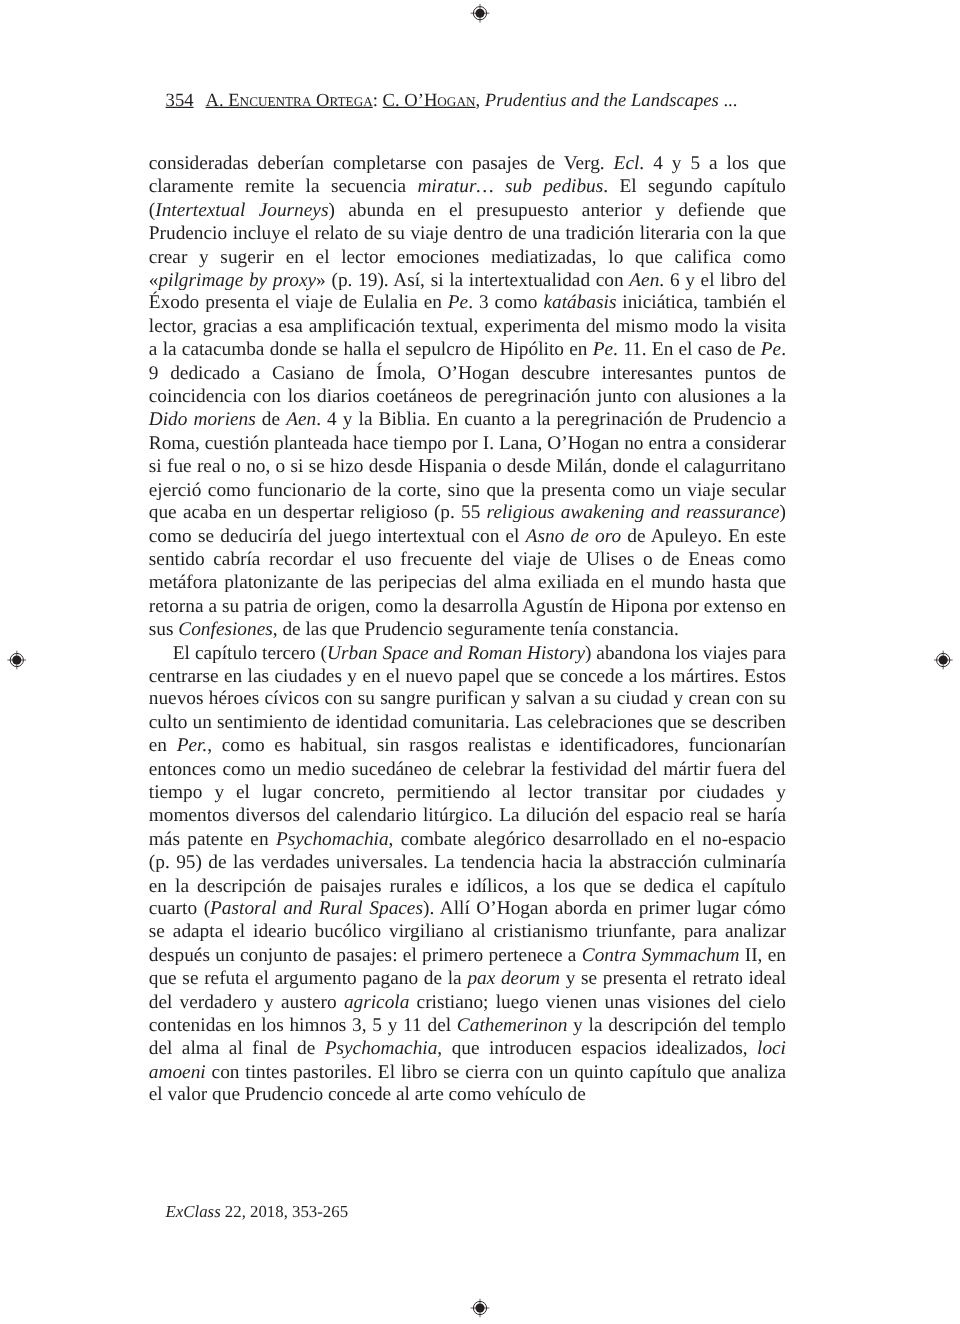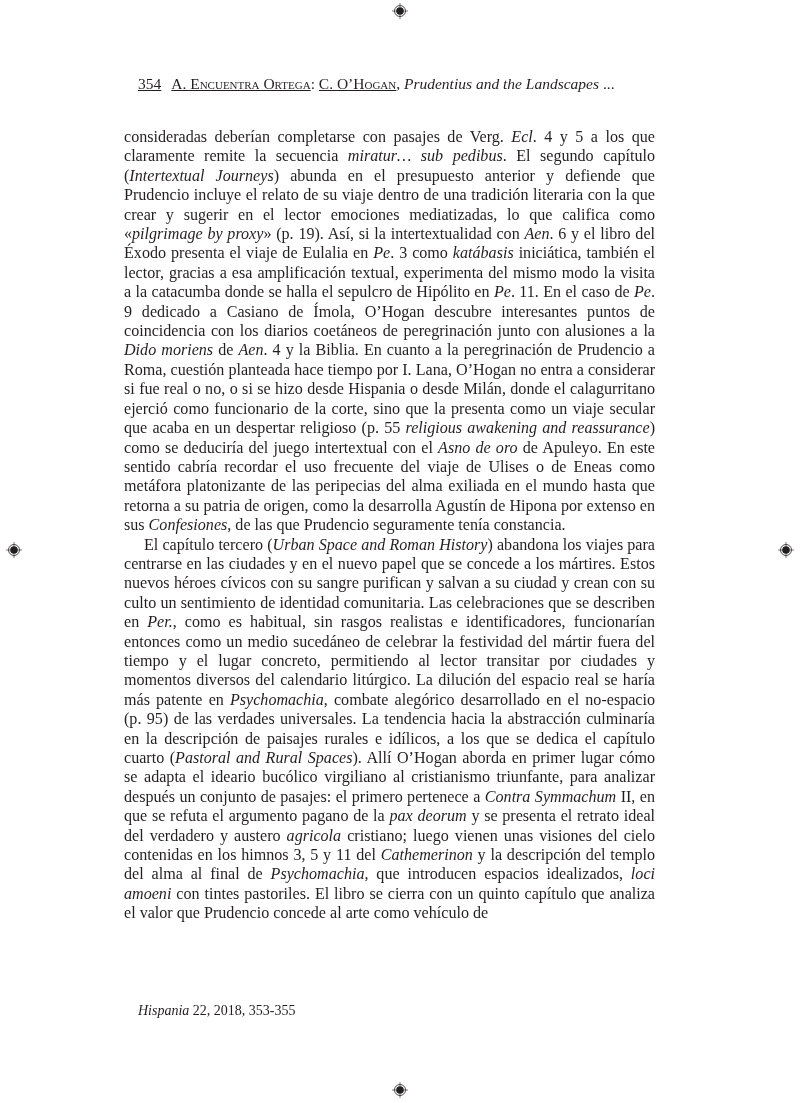--- a/index.html
+++ b/index.html
@@ -58,14 +58,14 @@
 <div class="running-head">
   <span class="page-num">354</span><span class="sc">A. Encuentra Ortega</span><span>: </span><span class="sc">C. O’Hogan</span><span>, </span><i>Prudentius and the Landscapes</i><span> ...</span>
 </div>
 
 <div class="main-text">
   <p><span>consideradas deberían completarse con pasajes de Verg. </span><i>Ecl</i><span>. 4 y 5 a los que claramente remite la secuencia </span><i>miratur… sub pedibus</i><span>. El segundo capítulo (</span><i>Intertextual Journeys</i><span>) abunda en el presupuesto anterior y defiende que Prudencio incluye el relato de su viaje dentro de una tradición literaria con la que crear y sugerir en el lector emociones mediatizadas, lo que califica como «</span><i>pilgrimage by proxy</i><span>» (p. 19). Así, si la intertextualidad con </span><i>Aen</i><span>. 6 y el libro del Éxodo presenta el viaje de Eulalia en </span><i>Pe</i><span>. 3 como </span><i>katábasis</i><span> iniciática, también el lector, gracias a esa amplificación textual, experimenta del mismo modo la visita a la catacumba donde se halla el sepulcro de Hipólito en </span><i>Pe</i><span>. 11. En el caso de </span><i>Pe</i><span>. 9 dedicado a Casiano de Ímola, O’Hogan descubre interesantes puntos de coincidencia con los diarios coetáneos de peregrinación junto con alusiones a la </span><i>Dido moriens</i><span> de </span><i>Aen</i><span>. 4 y la Biblia. En cuanto a la peregrinación de Prudencio a Roma, cuestión planteada hace tiempo por I. Lana, O’Hogan no entra a considerar si fue real o no, o si se hizo desde Hispania o desde Milán, donde el calagurritano ejerció como funcionario de la corte, sino que la presenta como un viaje secular que acaba en un despertar religioso (p. 55 </span><i>religious awakening and reassurance</i><span>) como se deduciría del juego intertextual con el </span><i>Asno de oro</i><span> de Apuleyo. En este sentido cabría recordar el uso frecuente del viaje de Ulises o de Eneas como metáfora platonizante de las peripecias del alma exiliada en el mundo hasta que retorna a su patria de origen, como la desarrolla Agustín de Hipona por extenso en sus </span><i>Confesiones</i><span>, de las que Prudencio seguramente tenía constancia.</span></p>
   <p class="indent"><span>El capítulo tercero (</span><i>Urban Space and Roman History</i><span>) abandona los viajes para centrarse en las ciudades y en el nuevo papel que se concede a los mártires. Estos nuevos héroes cívicos con su sangre purifican y salvan a su ciudad y crean con su culto un sentimiento de identidad comunitaria. Las celebraciones que se describen en </span><i>Per.</i><span>, como es habitual, sin rasgos realistas e identificadores, funcionarían entonces como un medio sucedáneo de celebrar la festividad del mártir fuera del tiempo y el lugar concreto, permitiendo al lector transitar por ciudades y momentos diversos del calendario litúrgico. La dilución del espacio real se haría más patente en </span><i>Psychomachia</i><span>, combate alegórico desarrollado en el no-espacio (p. 95) de las verdades universales. La tendencia hacia la abstracción culminaría en la descripción de paisajes rurales e idílicos, a los que se dedica el capítulo cuarto (</span><i>Pastoral and Rural Spaces</i><span>). Allí O’Hogan aborda en primer lugar cómo se adapta el ideario bucólico virgiliano al cristianismo triunfante, para analizar después un conjunto de pasajes: el primero pertenece a </span><i>Contra Symmachum</i><span> II, en que se refuta el argumento pagano de la </span><i>pax deorum</i><span> y se presenta el retrato ideal del verdadero y austero </span><i>agricola</i><span> cristiano; luego vienen unas visiones del cielo contenidas en los himnos 3, 5 y 11 del </span><i>Cathemerinon</i><span> y la descripción del templo del alma al final de </span><i>Psychomachia</i><span>, que introducen espacios idealizados, </span><i>loci amoeni</i><span> con tintes pastoriles. El libro se cierra con un quinto capítulo que analiza el valor que Prudencio concede al arte como vehículo de</span></p>
 </div>
 
 <div class="footer">
-  <i>Hispania</i><span> 22, 2018, 353-355</span>
+  <i>ExClass</i><span> 22, 2018, 353-265</span>
 </div>
 
 </body></html>

